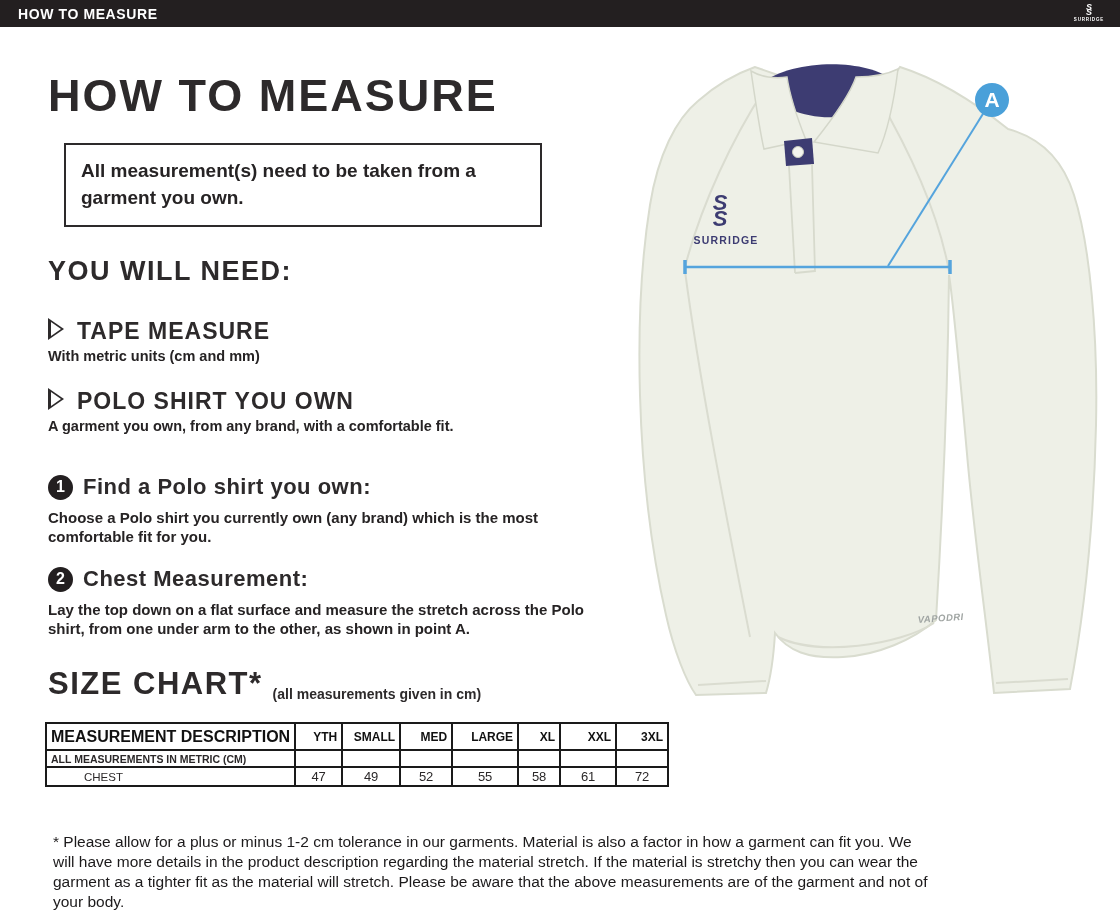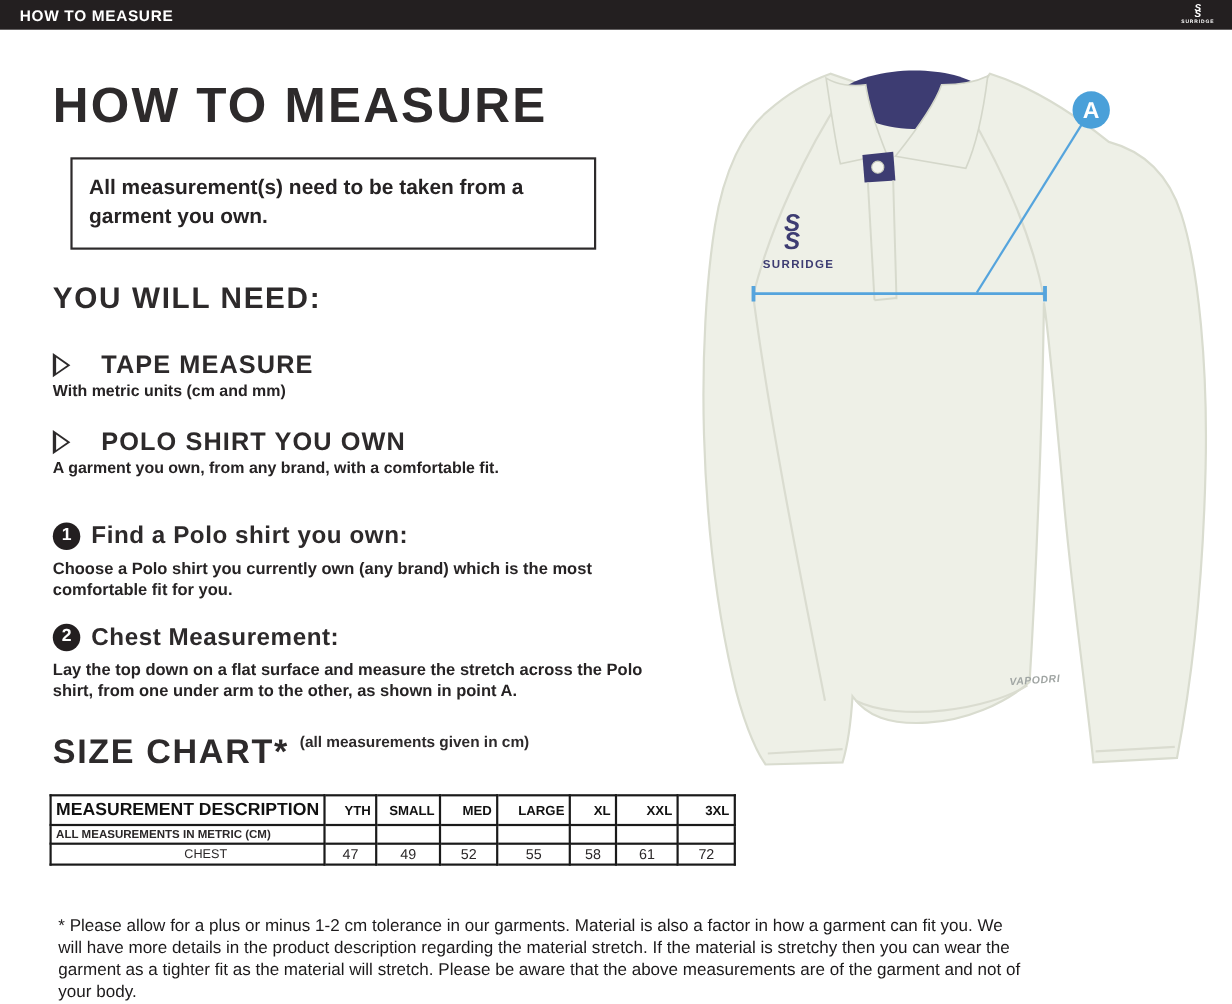--- a/index.html
+++ b/index.html
@@ -15,51 +15,51 @@
   .topbar-logo .smark{color:#fff;font-weight:bold;font-size:9px;line-height:.62;font-style:italic;}
   .topbar-logo .bname{color:#fff;font-size:4.5px;font-weight:bold;letter-spacing:.8px;margin-top:2px;}
 
   
   .h1{position:absolute;left:48px;top:70px;font-size:45px;font-weight:bold;letter-spacing:2px;color:#2d2a2b;}
   .notice{position:absolute;left:64px;top:143px;width:444px;border:2px solid #2d2a2b;
           padding:13px 15px;font-size:19px;font-weight:bold;line-height:1.42;color:#262324;}
   .h2{position:absolute;left:48px;top:256px;font-size:27px;font-weight:bold;letter-spacing:1.5px;color:#2d2a2b;}
 
   .need-item{position:absolute;left:48px;}
-  .need-item .row{display:flex;align-items:center;gap:28px;}
+  .need-item .row{display:flex;gap:13px;}
   .tri{width:0;height:0;border-top:11px solid transparent;border-bottom:11px solid transparent;
        border-left:16px solid #2d2a2b;position:relative;}
   .tri::after{content:"";position:absolute;left:-13px;top:-7px;width:0;height:0;
        border-top:7px solid transparent;border-bottom:7px solid transparent;border-left:10px solid #fff;}
   .need-title{font-size:23px;font-weight:bold;letter-spacing:1px;color:#2d2a2b;}
   .need-sub{font-size:14.5px;font-weight:bold;margin-top:3px;color:#262324;}
   #need-0{top:318px;}
   #need-1{top:388px;}
 
   .step{position:absolute;left:48px;width:560px;}
   .step .row{display:flex;align-items:center;gap:10px;}
   .badge{width:25px;height:25px;border-radius:50%;background:#231f20;color:#fff;display:flex;
          align-items:center;justify-content:center;font-size:16px;font-weight:bold;flex:0 0 25px;}
   .step-title{font-size:22px;font-weight:bold;letter-spacing:.5px;color:#2d2a2b;}
   .step-body{font-size:15px;font-weight:bold;line-height:1.28;margin-top:8px;color:#262324;}
   #step-0{top:474px;}
   #step-1{top:566px;}
 
-  .sizechart-head{position:absolute;left:48px;top:666px;display:flex;align-items:flex-start;gap:10px;}
+  .sizechart-head{position:absolute;left:48px;top:666px;display:flex;align-items:flex-end;gap:10px;}
   .sc-title{font-size:31px;font-weight:bold;letter-spacing:1.5px;color:#2d2a2b;}
   .sc-sub{font-size:14px;font-weight:bold;color:#2d2a2b;}
 
   
   table.size{position:absolute;left:45px;top:722px;border-collapse:collapse;table-layout:fixed;border-radius:11px;}
   table.size th,table.size td{border:2px solid #1a1a1a;padding:0 4px;box-sizing:border-box;overflow:hidden;white-space:nowrap;}
   table.size th{height:27px;font-size:12px;font-weight:bold;text-align:right;color:#111;}
   table.size th.desc{text-align:left;font-size:16px;}
   table.size tr.metric td{height:17px;font-size:10.5px;font-weight:bold;text-align:left;}
   table.size tr.vals td{height:19px;font-size:13px;font-weight:normal;text-align:center;}
-  table.size tr.vals td.desc{text-align:center;font-size:11.5px;padding-left:37px;}
+  table.size tr.vals td.desc{text-align:left;font-size:11.5px;padding-left:37px;}
 
   .footnote{position:absolute;left:53px;top:832px;width:880px;font-size:15.5px;line-height:1.3;color:#1c1a1b;}
 
   
   .shirt-wrap{position:absolute;left:638px;top:45px;width:482px;height:662px;}
 </style>
 </head>
 <body>
 
 <div id="stage">

